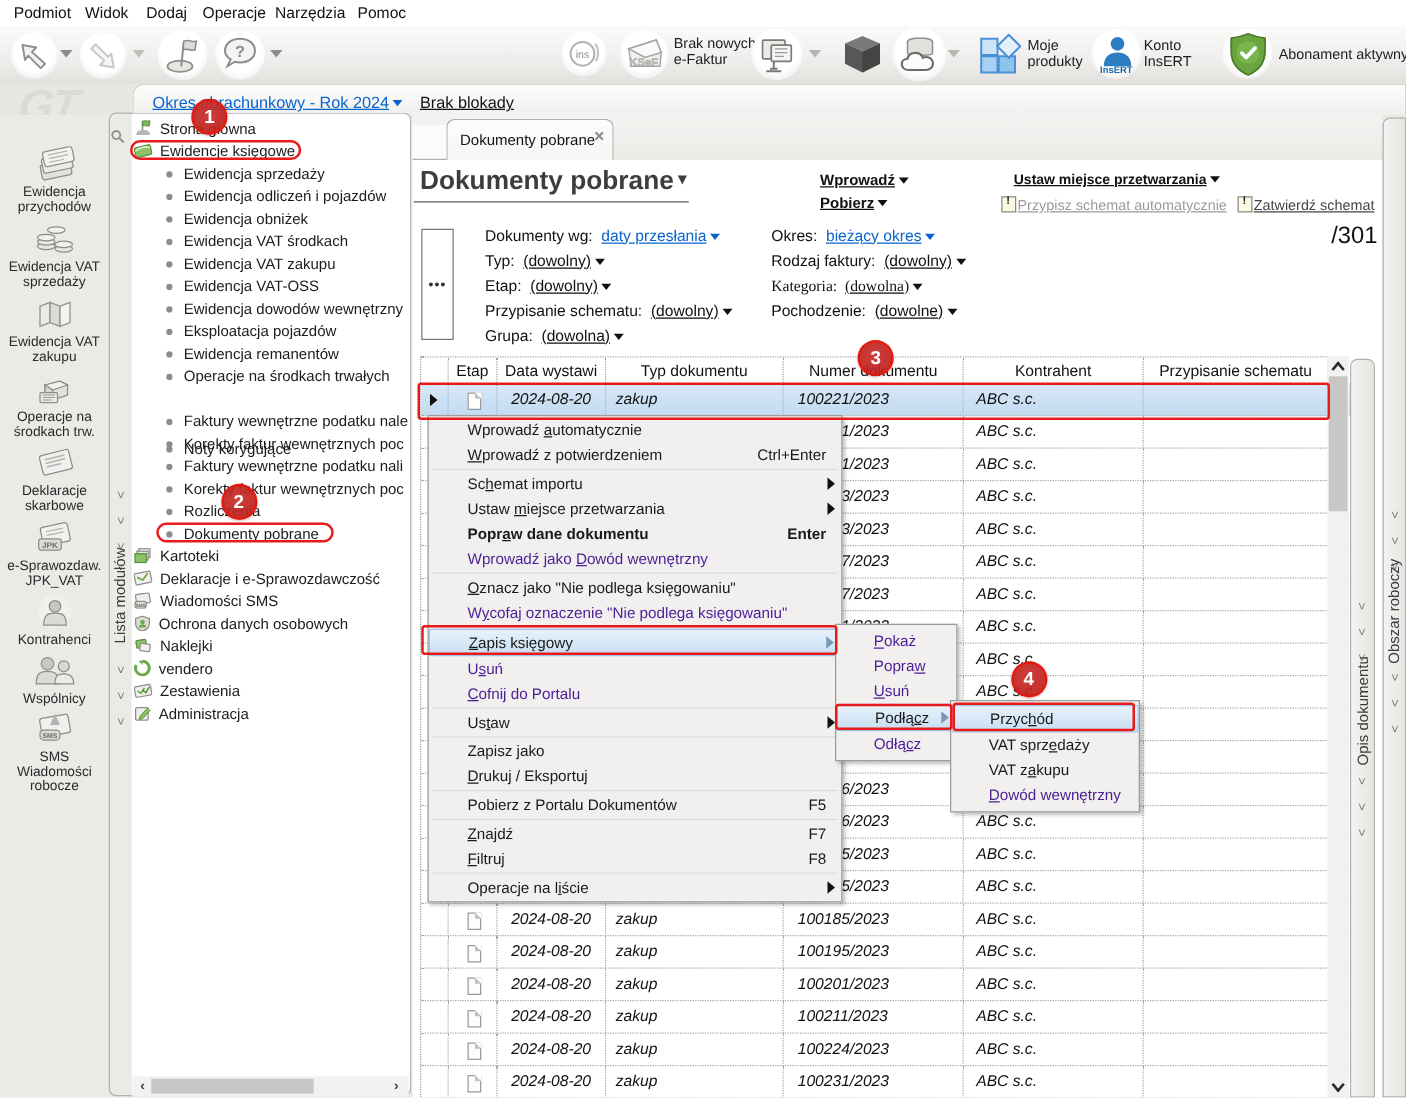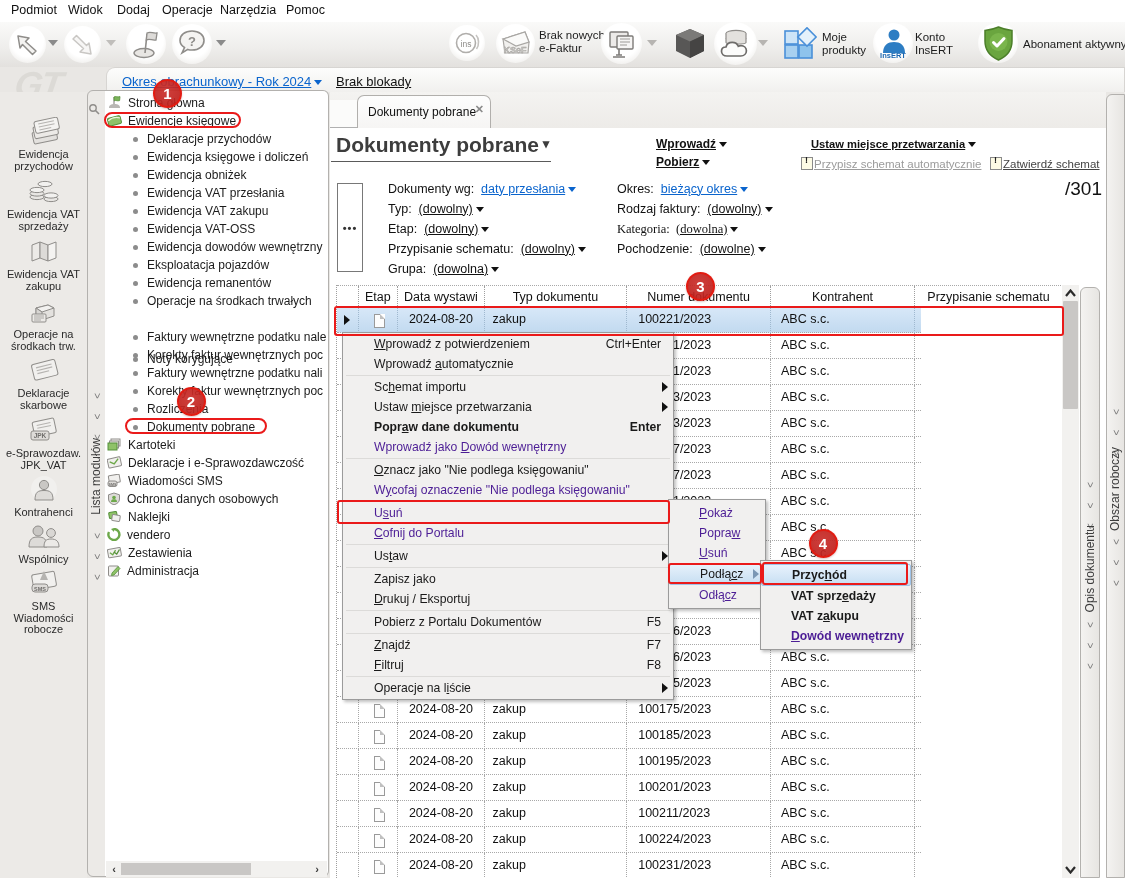--- a/index.html
+++ b/index.html
@@ -50,21 +50,21 @@
 #content{position:absolute;left:330px;top:128px;width:776px;height:750px;background:#fff;}
 h1{position:absolute;left:6px;top:5px;margin:0;font-size:21px;color:#3d3d3d;letter-spacing:0px;}
 .h1line{position:absolute;left:1px;top:33px;width:220px;height:1px;background:#5a5a5a;}
 .flt{position:absolute;font-size:12.5px;color:#111;white-space:nowrap;}
 .caret{display:inline-block;width:0;height:0;border-left:4.5px solid transparent;border-right:4.5px solid transparent;border-top:5px solid #111;vertical-align:1px;margin-left:3px;}
 .caretb{display:inline-block;width:0;height:0;border-left:4.5px solid transparent;border-right:4.5px solid transparent;border-top:5px solid #0a64cd;vertical-align:1px;margin-left:3px;}
 
 #tbl{position:absolute;left:6px;top:157px;width:726px;height:593px;font-size:12.5px;color:#111;border-left:1px dotted #9f9f9f;}
 .hdr{position:absolute;top:0;height:22px;line-height:22px;text-align:center;font-size:12.5px;color:#111;
  border-right:1px dotted #9f9f9f;box-sizing:border-box;}
-.row{position:absolute;height:26px;width:584px;border-bottom:1px dotted #a8a8a8;box-sizing:border-box;}
+.row{position:absolute;height:26px;width:744px;border-bottom:1px dotted #a8a8a8;box-sizing:border-box;font-style:italic;}
 .cell{position:absolute;top:0;height:26px;line-height:25px;border-right:1px dotted #a8a8a8;box-sizing:border-box;white-space:nowrap;overflow:hidden;}
 .pgico{position:absolute;left:15px;top:7px;width:9px;height:12px;background:#fdfdfd;border:1px solid #9a9a9a;}
 .pgico:after{content:"";position:absolute;right:-1px;top:-1px;border-style:solid;border-width:0 5px 5px 0;border-color:#fff #fff #c0c0c0 #c0c0c0;}
 
 #vsb{position:absolute;left:1062px;top:285px;width:17px;height:593px;background:#f2f1ef;}
 
 .strip{position:absolute;background:linear-gradient(90deg,#f4f3f1,#e7e5e2);border:1px solid #b3b1ae;box-sizing:border-box;}
 
 .menu{position:absolute;background:#f1f0ef;border:1px solid #9b9b9b;box-shadow:2px 2px 3px rgba(0,0,0,0.25);}
 .mi{position:relative;height:20px;line-height:20px;font-size:12.2px;color:#1a1a1a;padding-left:31px;white-space:nowrap;}
@@ -290,24 +290,24 @@
         <path d="M2 13 C2 10 4 9 7.5 9 C11 9 13 10 13 13 Z" fill="#b9b7b4"></path>
         <path d="M7 9 V2" stroke="#8f8d8a" stroke-width="1.2"></path>
         <path d="M7 2 C9 0.8 10 2.5 13 1.6 L12.6 5.6 C10 6.4 9 4.8 7.2 5.8 Z" fill="#7cb45a" stroke="#55903a" stroke-width="0.8"></path>
       </svg>Strona główna</div>
  <div class="ti" style="left:2px;top:22.2px;"><svg class="ic" width="15" height="13" viewBox="0 0 15 13">
         <g transform="rotate(-14 7 7)">
           <rect x="1" y="3" width="13" height="8" rx="1.5" fill="#8fc268" stroke="#55903a"></rect>
           <path d="M1.5 5.5 C5 3.5 10 3.5 13.5 5.5" stroke="#e9f3e0" stroke-width="1.2" fill="none"></path>
         </g>
       </svg>Ewidencje księgowe</div>
- <div class="ti sub" style="left:42px;top:40.2px;">Deklaracje przychodów</div>
- <div class="ti sub" style="left:42px;top:58.2px;">Ewidencja księgowe i doliczeń</div>
+ <div class="ti sub" style="left:42px;top:40.2px;">Ewidencja sprzedaży</div>
+ <div class="ti sub" style="left:42px;top:58.2px;">Ewidencja odliczeń i pojazdów</div>
  <div class="ti sub" style="left:42px;top:76.2px;">Ewidencja obniżek</div>
- <div class="ti sub" style="left:42px;top:94.2px;">Ewidencja VAT przesłania</div>
+ <div class="ti sub" style="left:42px;top:94.2px;">Ewidencja VAT środkach</div>
  <div class="ti sub" style="left:42px;top:112.2px;">Ewidencja VAT zakupu</div>
  <div class="ti sub" style="left:42px;top:130.2px;">Ewidencja VAT-OSS</div>
  <div class="ti sub" style="left:42px;top:148.2px;">Ewidencja dowodów wewnętrzny</div>
  <div class="ti sub" style="left:42px;top:166.2px;">Eksploatacja pojazdów</div>
  <div class="ti sub" style="left:42px;top:184.2px;">Ewidencja remanentów</div>
  <div class="ti sub" style="left:42px;top:202.2px;">Operacje na środkach trwałych</div>
  <div class="ti sub" style="left:42px;top:220.2px;margin-top:40px;">Noty korygujące</div>
  <div class="ti sub" style="left:42px;top:238.2px;">Faktury wewnętrzne podatku nale</div>
  <div class="ti sub" style="left:42px;top:256.2px;">Korekty faktur wewnętrznych poc</div>
  <div class="ti sub" style="left:42px;top:274.2px;">Faktury wewnętrzne podatku nali</div>
@@ -664,31 +664,32 @@
  <div class="vt" style="left:1px;top:352px;">Obszar roboczy</div>
  <div class="vc" style="left:4px;top:438px;">&lt; &lt; &lt;</div>
 </div>
 <div class="strip" id="strip1" style="left:1080px;top:287px;width:20px;height:591px;border-radius:6px 6px 0 0;">
  <div class="vc" style="left:4px;top:188px;">&lt; &lt; &lt;</div>
  <div class="vt" style="left:2px;top:237px;">Opis dokumentu</div>
  <div class="vc" style="left:4px;top:328px;">&lt; &lt; &lt;</div>
 </div>
 
 <div class="menu" id="cmenu" style="left:342px;top:332px;width:330px;padding:1px 0;">
+ <div class="mi">Wprowadź <u>a</u>utomatycznie</div>
  <div class="mi"><u>W</u>prowadź z potwierdzeniem<span class="sc">Ctrl+Enter</span></div>
- <div class="mi">Wprowadź <u>a</u>utomatycznie</div>
  <div class="msep"></div>
  <div class="mi">Sc<u>h</u>emat importu<span class="arr"></span></div>
  <div class="mi">Ustaw <u>m</u>iejsce przetwarzania<span class="arr"></span></div>
  <div class="mi" style="font-weight:bold;">Popr<u>a</u>w dane dokumentu<span class="sc">Enter</span></div>
  <div class="mi dis">Wprowadź jako <u>D</u>owód wewnętrzny</div>
  <div class="msep"></div>
  <div class="mi"><u>O</u>znacz jako "Nie podlega księgowaniu"</div>
  <div class="mi dis">W<u>y</u>cofaj oznaczenie "Nie podlega księgowaniu"</div>
  <div class="msep"></div>
+ <div class="mi hl"><u>Z</u>apis księgowy<span class="arr" style="border-left-color:#7a97b5;"></span></div>
  <div class="mi dis">U<u>s</u>uń</div>
  <div class="mi dis"><u>C</u>ofnij do Portalu</div>
  <div class="msep"></div>
  <div class="mi">Us<u>t</u>aw<span class="arr"></span></div>
  <div class="msep"></div>
  <div class="mi">Zapisz <u>j</u>ako</div>
  <div class="mi"><u>D</u>rukuj / Eksportuj</div>
  <div class="msep"></div>
  <div class="mi">Pobierz z Portalu Dokumentów<span class="sc">F5</span></div>
  <div class="msep"></div>
@@ -699,21 +700,21 @@
 </div>
 
 <div class="menu" id="sub1" style="left:668px;top:499px;width:96px;padding:3px 0;">
  <div class="mi dis" style="padding-left:30px;"><u>P</u>okaż</div>
  <div class="mi dis" style="padding-left:30px;">Popra<u>w</u></div>
  <div class="mi dis" style="padding-left:30px;"><u>U</u>suń</div>
  <div class="mi hl" style="padding-left:30px;">Podłą<u>c</u>z<span class="arr" style="border-left-color:#7a97b5;"></span></div>
  <div class="mi dis" style="padding-left:30px;">Odłą<u>c</u>z</div>
 </div>
 
-<div class="menu" id="sub2" style="left:760px;top:560px;width:150px;padding:3px 0;font-weight:bold;">
+<div class="menu" id="sub2" style="left:760px;top:560px;width:150px;padding:3px 0;">
  <div class="mi hl" style="padding-left:30px;">Przyc<u>h</u>ód</div>
  <div class="mi" style="padding-left:30px;">VAT sprz<u>e</u>daży</div>
  <div class="mi" style="padding-left:30px;">VAT z<u>a</u>kupu</div>
  <div class="mi dis" style="padding-left:30px;"><u>D</u>owód wewnętrzny</div>
 </div>
 
 <div class="rbox" style="left:334px;top:306px;width:730px;height:30px;border-radius:3px;"></div>
 <div class="rbox" style="left:104px;top:112px;width:137px;height:16px;border-radius:8px;"></div>
 <div class="rbox" style="left:125px;top:418px;width:142px;height:16px;border-radius:8px;"></div>
 <div class="rbox" style="left:337px;top:500px;width:333px;height:24px;border-radius:3px;"></div>

